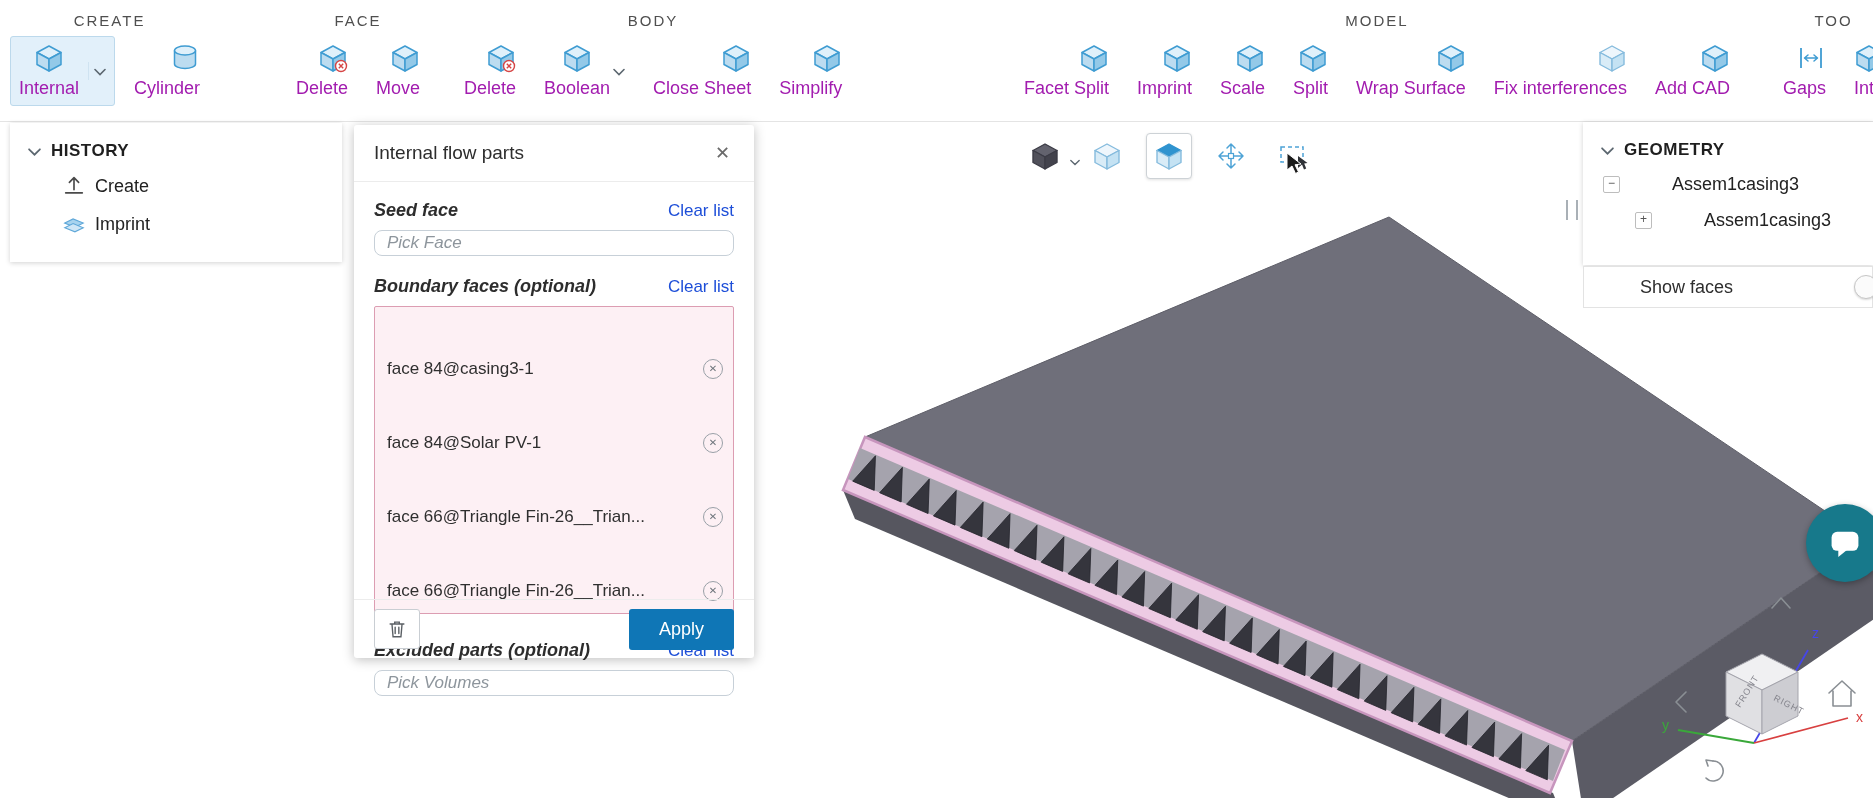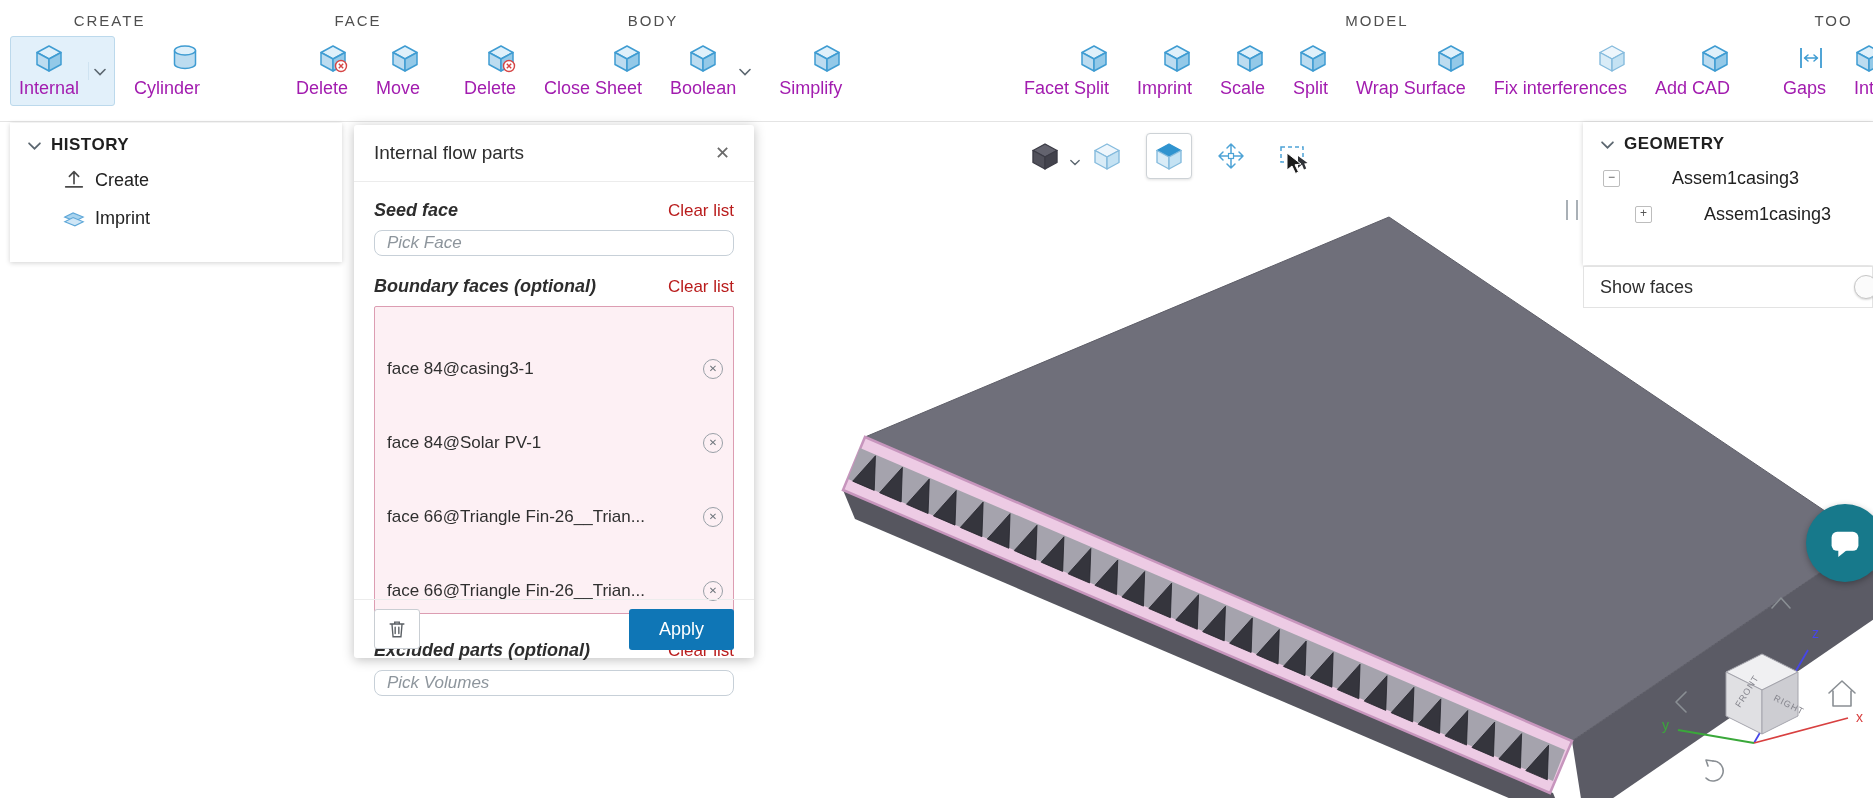--- a/index.html
+++ b/index.html
@@ -17,50 +17,50 @@
     border:1px solid transparent;border-radius:3px;cursor:pointer;}
   .titem-main{display:flex;flex-direction:column;align-items:center;gap:5px;}
   .titem.withchev{flex-direction:row;align-items:center;gap:3px;}
   .titem.selected{background:#e2f0fa;border-color:#bcd9ec;}
   .titem.selected .tchev{margin-left:6px;padding-left:5px;border-left:1px solid #cfe3f1;}
   .ticon{width:30px;height:30px;flex:none;}
   .tlabel{font-size:18px;color:#a21caf;white-space:nowrap;}
   .tchev svg{width:12px;height:8px;}
   
   .panel{position:absolute;background:#fff;box-shadow:0 1px 5px rgba(0,0,0,.18);z-index:5;}
-  .panel-header{display:flex;align-items:center;gap:10px;padding:12px 18px 6px 18px;}
+  .panel-header{display:flex;align-items:center;gap:10px;padding:18px 18px 6px 18px;}
   .panel-title{font-size:17px;font-weight:700;color:#1f1f1f;letter-spacing:.5px;}
   .chev svg{width:13px;height:8px;}
   .hist-item{display:flex;align-items:center;gap:9px;height:38px;padding-left:52px;cursor:pointer;}
   .hist-item svg{width:24px;height:24px;flex:none;}
   .hist-label{font-size:18px;color:#222;}
   
   .tree-row{display:flex;align-items:center;gap:8px;height:36px;cursor:pointer;}
   .tree-row.lvl0{padding-left:20px;}
   .tree-row.lvl1{padding-left:52px;}
   .expander{width:15px;height:15px;border:1px solid #bdbdbd;border-radius:2px;background:#fff;
     font-size:12px;line-height:13px;text-align:center;color:#555;flex:none;}
   .tree-label{font-size:18px;color:#222;margin-left:44px;}
   .showfaces{position:absolute;left:1583px;top:266px;width:290px;height:42px;background:#fff;
     border:1px solid #e3e3e3;display:flex;align-items:center;justify-content:space-between;
     padding:0 0 0 16px;box-sizing:border-box;z-index:5;}
-  .showfaces-label{font-size:18px;color:#2e2e2e;}
+  .showfaces-label{font-size:18px;color:#2e2e2e;margin-left:40px;}
   .toggle-knob{width:22px;height:22px;border-radius:50%;background:#fbfbfb;border:1px solid #c6c6c6;
     box-shadow:0 1px 2px rgba(0,0,0,.15);margin-right:-6px;flex:none;cursor:pointer;}
   
   .dialog{position:absolute;left:354px;top:125px;width:400px;height:533px;background:#fff;
     border-radius:3px;box-shadow:0 2px 12px rgba(0,0,0,.25);z-index:6;}
   .dlg-header{height:56px;display:flex;align-items:center;justify-content:space-between;
     padding:0 20px;border-bottom:1px solid #ececec;}
   .dlg-title{font-size:19px;color:#2d2d2d;}
   .dlg-close{font-size:18px;color:#6a6a6a;background:none;border:none;cursor:pointer;padding:4px;}
   .dlg-body{padding:18px 20px 0 20px;}
   .frow{display:flex;justify-content:space-between;align-items:center;}
   .flabel{font-size:18px;font-weight:700;color:#2d2d2d;font-style:italic;}
-  .flink{font-size:17px;color:#b91c1c;text-decoration:none;cursor:pointer;}
+  .flink{font-size:17px;color:#1d4ed8;text-decoration:none;cursor:pointer;}
   .finput{width:100%;box-sizing:border-box;height:26px;margin-top:9px;border:1px solid #c7d0d8;
     border-radius:8px;padding:0 12px;font-size:17px;color:#c2410c;font-family:inherit;outline:none;}
   .finput::placeholder{font-style:italic;color:#8d959c;}
   .sec-boundary{margin-top:20px;}
   .sec-excluded{margin-top:26px;}
   .blist{margin-top:9px;border:1px solid #dc9db2;background:#fdf0f4;border-radius:2px;padding:5px 0;}
   .blist-row{display:flex;align-items:center;justify-content:space-between;height:34px;padding:0 10px 0 12px;margin-top:40px;}
   .blist-text{font-size:17px;color:#2f2f2f;white-space:nowrap;overflow:hidden;}
   .chip-x{width:20px;height:20px;border-radius:50%;border:1px solid #99a0a7;color:#6d747b;
     background:transparent;font-size:10px;line-height:1;display:flex;align-items:center;
@@ -246,36 +246,36 @@
 
   <div class="tgroup" style="left:455px">
     <div class="tgroup-label">BODY</div>
     <div class="titems">
       <div class="titem">
         <svg class="ticon">
             <use href="#sym-cube-x"></use>
           </svg>
         <span class="tlabel">Delete</span>
       </div>
-      <div class="titem">
-        <svg class="ticon">
-            <use href="#sym-cube"></use>
-          </svg>
-        <span class="tlabel">Close Sheet</span>
-      </div>
       <div class="titem withchev">
         <div class="titem-main">
           <svg class="ticon">
               <use href="#sym-cube"></use>
             </svg>
           <span class="tlabel">Boolean</span>
         </div>
         <span class="tchev"><svg>
               <use href="#sym-chev"></use>
             </svg></span>
+      </div>
+      <div class="titem">
+        <svg class="ticon">
+            <use href="#sym-cube"></use>
+          </svg>
+        <span class="tlabel">Close Sheet</span>
       </div>
       <div class="titem">
         <svg class="ticon">
             <use href="#sym-cube"></use>
           </svg>
         <span class="tlabel">Simplify</span>
       </div>
     </div>
   </div>
 

